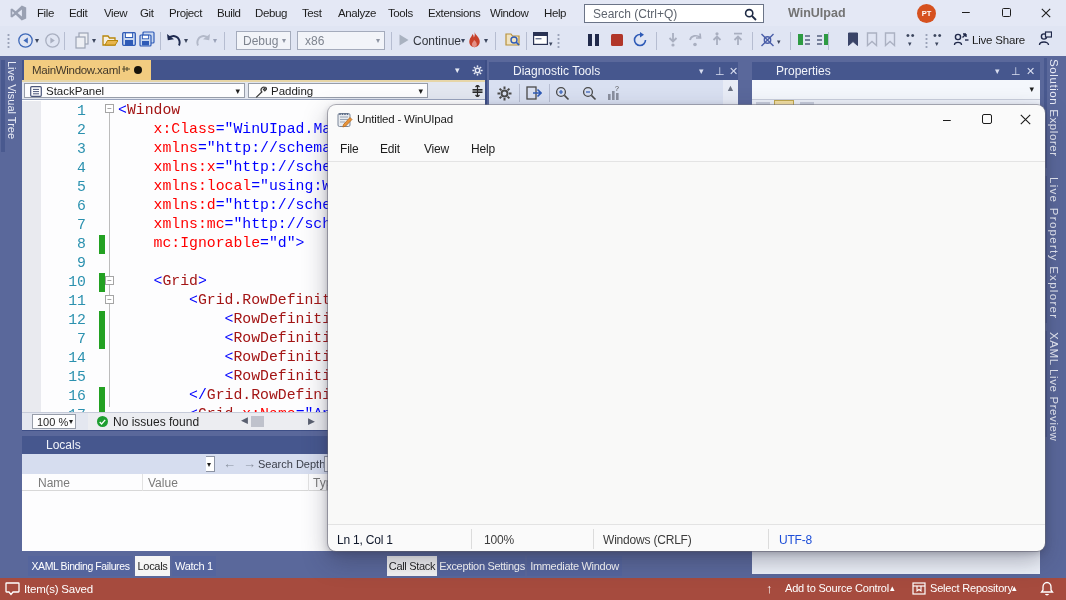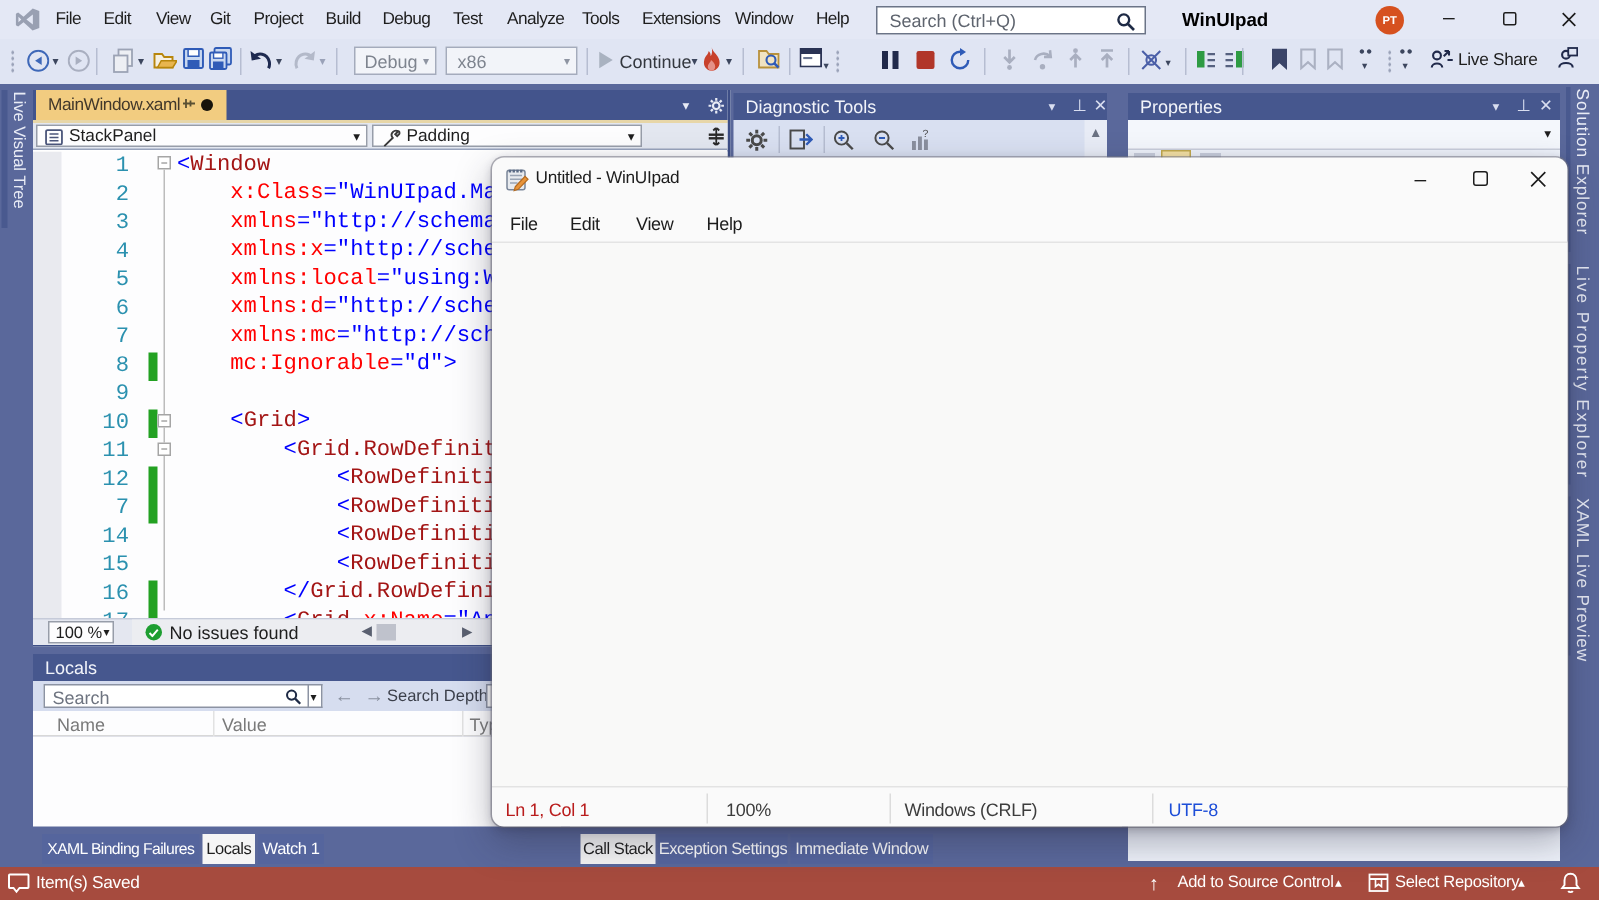--- a/index.html
+++ b/index.html
@@ -24,21 +24,21 @@
   .combo { position:absolute; top:1px; height:15px; background:#FDFDFE; border:1px solid #979DA9; font-size:11.5px; color:#1e1e1e; }
   #codearea { position:absolute; left:0; top:41px; width:463px; height:311px; background:#FDFDFE; overflow:hidden; }
   #bmargin { position:absolute; left:0; top:0; width:19px; height:311px; background:#E9EAEF; }
   .codeline { position:absolute; left:96px; font-family:"Liberation Mono", monospace; font-size:14.8px; line-height:19px; white-space:pre; color:#0000ff; }
   .lnum { position:absolute; font-family:"Liberation Mono", monospace; font-size:14.8px; line-height:19px; color:#2B91AF; width:42px; text-align:right; left:22px; }
   .t { color:#A31515; } .a { color:#FF0000; } .v { color:#0000FF; }
   .gbar { position:absolute; left:77px; width:6px; background:#23A122; }
   .fbox { position:absolute; left:83px; width:9px; height:9px; border:1px solid #A5A5A5; background:#fff; font-size:8px; line-height:7px; text-align:center; color:#6a6a6a; }
   #ebottom { position:absolute; left:0; top:352px; width:463px; height:18px; background:#E4E7F0; border-top:1px solid #C6CBD9; }
   
-  .ptitle { height:18px; background:#46578E; color:#F2F4FA; font-size:12px; line-height:18px; padding-left:8px; }
+  .ptitle { height:18px; background:#46578E; color:#F2F4FA; font-size:12px; line-height:18px; padding-left:24px; }
   #dtools { left:489px; top:62px; width:249px; height:240px; }
   #props  { left:752px; top:62px; width:288px; height:512px; }
   
   #locals { left:22px; top:436px; width:352px; height:115px; }
   #callstackpanel { left:380px; top:436px; width:368px; height:115px; background:#fff; }
   .btab { position:absolute; top:556px; height:20px; font-size:11px; letter-spacing:-0.3px; line-height:20px; color:#fff; background:#55659D; text-align:center; white-space:nowrap; overflow:hidden; }
   .btab.active { background:#F5F5F5; color:#1e1e1e; }
   
   #fwin { left:328px; top:105px; width:717px; height:446px; background:#FAFAFA; border-radius:8px;
           box-shadow:0 10px 24px rgba(40,40,60,0.35), 0 2px 6px rgba(40,40,60,0.25), 0 0 0 1px rgba(130,130,140,0.55); }
@@ -62,21 +62,21 @@
   <span class="menuitem" style="left:428px">Extensions</span>
   <span class="menuitem" style="left:490px">Window</span>
   <span class="menuitem" style="left:544px">Help</span>
   <div class="abs" style="left:584px;top:4px;width:180px;height:19px;background:#fff;border:1px solid #6B7487;">
     <span style="position:absolute;left:8px;top:2px;font-size:12px;color:#5E646E">Search (Ctrl+Q)</span>
     <svg style="position:absolute;right:6px;top:2.5px" width="13" height="13" viewBox="0 0 13 13">
         <circle cx="5.2" cy="5.2" r="3.6" fill="none" stroke="#1e2a45" stroke-width="1.6"></circle>
         <line x1="8" y1="8" x2="12" y2="12" stroke="#1e2a45" stroke-width="1.8"></line>
       </svg>
   </div>
-  <span class="abs" style="left:788px;top:6px;font-size:12.5px;font-weight:bold;color:#000000">WinUIpad</span>
+  <span class="abs" style="left:788px;top:6px;font-size:12.5px;font-weight:bold;color:#737373">WinUIpad</span>
   <div class="abs" style="left:917px;top:4px;width:19px;height:19px;border-radius:50%;background:#D6511F;color:#fff;font-size:7.5px;font-weight:bold;text-align:center;line-height:19px">PT</div>
   <span class="abs" style="left:962px;top:3px;font-size:14px;color:#1e1e1e">–</span>
   <div class="abs" style="left:1002px;top:8px;width:9px;height:9px;border:1.2px solid #1e1e1e;border-radius:1.5px"></div>
   <svg class="abs" style="left:1041px;top:8px" width="10" height="10" viewBox="0 0 10 10">
       <path d="M0.8 0.8 L9.2 9.2 M9.2 0.8 L0.8 9.2" stroke="#1e1e1e" stroke-width="1.1"></path>
     </svg>
 </div>
 <div class="abs" id="toolbar">
   <div class="abs" style="left:7px;top:7px;width:3px;height:16px;background-image:radial-gradient(circle,#9aa2b8 1px,transparent 1.2px);background-size:3px 4px"></div>
   <svg class="abs" style="left:18px;top:7px" width="15" height="15" viewBox="0 0 15 15">
@@ -409,27 +409,20 @@
     <span style="position:absolute;left:219px;top:2px;font-size:9px;color:#5a6070">◀</span>
     <div style="position:absolute;left:229px;top:3px;width:13px;height:11px;background:#BFC2CC"></div>
     <span style="position:absolute;left:286px;top:3px;font-size:9px;color:#5a6070">▶</span>
   </div>
 </div>
 
 <div class="abs" id="callstackpanel"></div>
 <div class="abs" id="locals">
   <div class="ptitle" style="width:352px">Locals</div>
   <div style="position:absolute;left:0;top:18px;width:352px;height:20px;background:#D6DDEF">
-    <div style="position:absolute;left:7px;top:2px;width:177px;height:16px;background:#fff;border:1px solid #8C93A3">
-      <span style="position:absolute;left:5px;top:1px;font-size:12px;color:#6E7480">Search</span>
-      <svg style="position:absolute;right:4px;top:2px" width="11" height="11" viewBox="0 0 13 13">
-          <circle cx="5.2" cy="5.2" r="3.6" fill="none" stroke="#1e2a45" stroke-width="1.6"></circle>
-          <line x1="8" y1="8" x2="12" y2="12" stroke="#1e2a45" stroke-width="1.8"></line>
-        </svg>
-    </div>
     <div style="position:absolute;left:184px;top:2px;width:9px;height:16px;background:#fff;border:1px solid #8C93A3;border-left:none">
       <span style="position:absolute;left:1px;top:3px;font-size:8px;color:#1e1e1e">▾</span>
     </div>
     <span style="position:absolute;left:201px;top:2px;font-size:13px;color:#8A91A0">←</span>
     <span style="position:absolute;left:221px;top:2px;font-size:13px;color:#8A91A0">→</span>
     <span style="position:absolute;left:236px;top:4px;font-size:11px;color:#3B3F4A">Search Depth:</span>
     <div style="position:absolute;left:302px;top:2px;width:50px;height:16px;background:#fff;border:1px solid #8C93A3"></div>
   </div>
   <div style="position:absolute;left:0;top:38px;width:352px;height:17px;background:#FDFDFE;border-bottom:1px solid #D8D8D8">
     <span style="position:absolute;left:16px;top:2px;font-size:12px;color:#7A7A7A">Name</span>
@@ -491,20 +484,20 @@
   <svg style="position:absolute;left:692px;top:9px" width="11" height="11" viewBox="0 0 11 11">
       <path d="M0.8 0.8 L10.2 10.2 M10.2 0.8 L0.8 10.2" stroke="#1c1c1c" stroke-width="1.1"></path>
     </svg>
   <span style="position:absolute;left:12px;top:37px;font-size:12px;letter-spacing:-0.2px;color:#1c1c1c">File</span>
   <span style="position:absolute;left:52px;top:37px;font-size:12px;letter-spacing:-0.2px;color:#1c1c1c">Edit</span>
   <span style="position:absolute;left:96px;top:37px;font-size:12px;letter-spacing:-0.2px;color:#1c1c1c">View</span>
   <span style="position:absolute;left:143px;top:37px;font-size:12px;letter-spacing:-0.2px;color:#1c1c1c">Help</span>
   <div style="position:absolute;left:0;top:56px;width:717px;height:1px;background:#E4E4E4"></div>
   <div style="position:absolute;left:0;top:57px;width:717px;height:362px;background:#F9F9F8"></div>
   <div style="position:absolute;left:0;top:419px;width:717px;height:1px;background:#E3E3E3"></div>
-  <div style="position:absolute;left:9px;top:428px;font-size:12px;letter-spacing:-0.2px;color:#b91c1c">Ln 1, Col 1</div>
+  <div style="position:absolute;left:9px;top:428px;font-size:12px;letter-spacing:-0.2px;color:#0f172a">Ln 1, Col 1</div>
   <div style="position:absolute;left:143px;top:424px;width:1px;height:20px;background:#DCDCDC"></div>
   <div style="position:absolute;left:156px;top:428px;font-size:12px;letter-spacing:-0.2px;color:#3C3C3C">100%</div>
   <div style="position:absolute;left:265px;top:424px;width:1px;height:20px;background:#DCDCDC"></div>
   <div style="position:absolute;left:275px;top:428px;font-size:12px;letter-spacing:-0.2px;color:#3C3C3C">Windows (CRLF)</div>
   <div style="position:absolute;left:440px;top:424px;width:1px;height:20px;background:#DCDCDC"></div>
   <div style="position:absolute;left:451px;top:428px;font-size:12px;letter-spacing:-0.2px;color:#1d4ed8">UTF-8</div>
 </div>
 
 </body></html>

